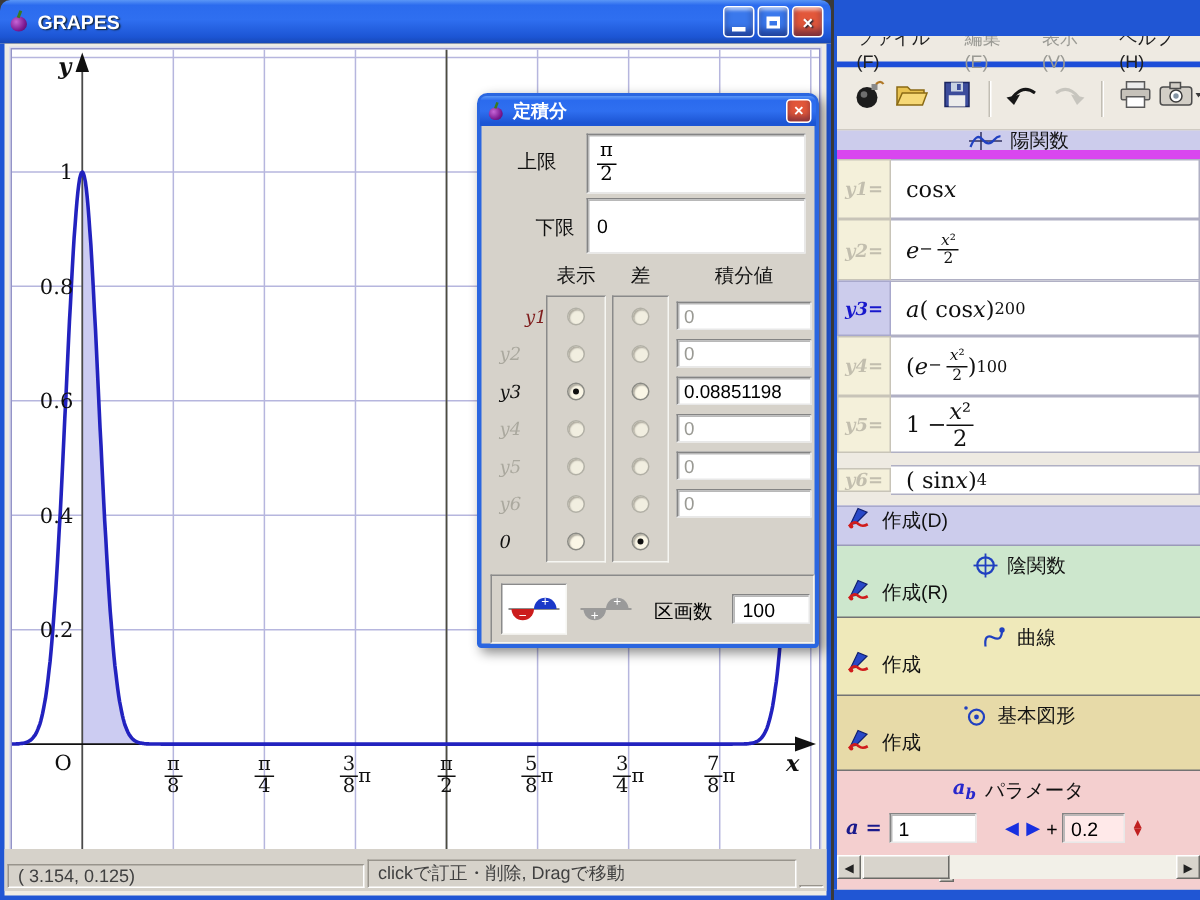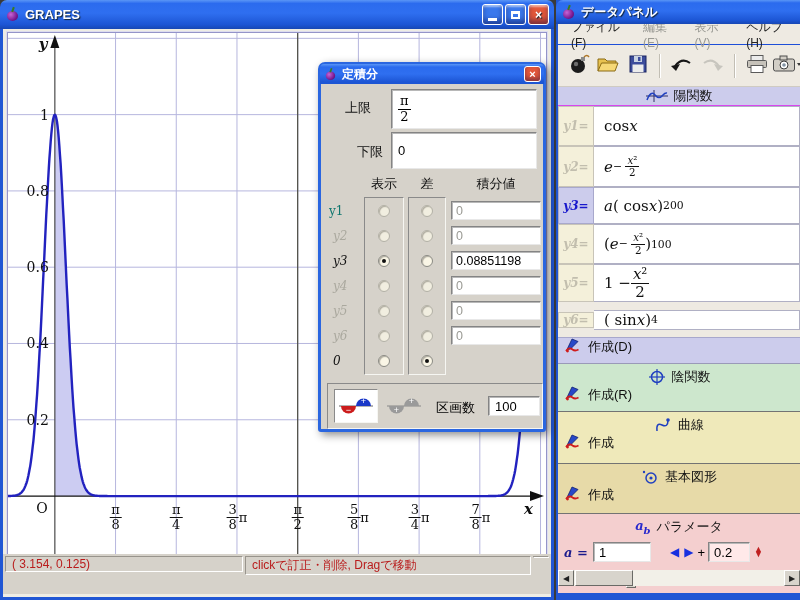--- a/index.html
+++ b/index.html
@@ -35,22 +35,22 @@
   #xticks{position:absolute;left:0;top:0;width:100%;height:100%;pointer-events:none}
   .xtick{position:absolute;transform:translateX(-50%);
     font-family:"DejaVu Serif","Liberation Serif",serif;font-size:13px;color:#101010;
     display:inline-flex;align-items:center;white-space:nowrap}
   .frac{display:inline-block;text-align:center;vertical-align:middle;line-height:1.1}
   .frac .fn{display:block;border-bottom:1px solid currentColor;padding:0 2px}
   .frac .fd{display:block;padding:0 2px}
   sup{font-size:0.72em}
   sup .frac{font-size:0.95em}
 
-  .statusbar{position:absolute;left:0;right:0;bottom:3px;height:40px;background:#d6d2ca;
-    display:flex;align-items:flex-start;padding:2px;gap:2px;font-size:12px;color:#b91c1c}
+  .statusbar{position:absolute;left:0;right:0;bottom:3px;height:28px;background:#d6d2ca;
+    display:flex;align-items:flex-end;padding:2px;gap:2px;font-size:12px;color:#404040}
   .scell{border:1px solid;border-color:#98948c #ffffff #ffffff #98948c;
     display:flex;align-items:center;padding:0 6px;background:#d6d2ca;white-space:nowrap;overflow:hidden}
   .scell.c1{width:238px}
   .scell.c2{flex:1}
   .grip{width:16px;background:
     repeating-linear-gradient(135deg,transparent 0 3px,#9a968e 3px 4px,#fff 4px 6px)}
 
   
   #dialog{position:absolute;left:318px;top:62px;width:228px;height:370px;z-index:20;
     border:3px solid #2a66e0;border-radius:7px 7px 3px 3px;box-shadow:3px 3px 8px rgba(0,0,0,.45);
@@ -85,32 +85,32 @@
     border:1px solid;border-color:#8a8a8a #f6f6f2 #f6f6f2 #8a8a8a;display:flex;align-items:center;justify-content:center}
   .waveplain{position:absolute;left:58px;top:11px}
   .divlabel{position:absolute;left:108px;top:15px;font-size:13px}
   .dbottom .dinput{left:160px;top:12px;width:52px;height:20px}
 
   
   #data-panel{position:absolute;left:556px;top:0;width:244px;height:600px;background:#2056d4}
   .panel-body{position:absolute;left:0;top:24px;width:244px;height:569px;background:#eeeae2;
     border-left:2px solid #2056d4;overflow:hidden}
   #data-panel .titlebar{height:24px;border-radius:7px 0 0 0;font-size:12.5px}
-  .menubar{height:21px;background:#eeeae2;border-bottom:1px solid #1d4ed8;
+  .menubar{height:21px;background:#eeeae2;border-bottom:4px solid #1d4ed8;
     display:flex;align-items:center;font-size:12px;color:#222;padding-left:4px}
   .menuitem{padding:2px 9px}
   .menuitem.dis{color:#9a9a94}
   .toolbar{height:42px;background:#eeeae2;border-bottom:1px solid #cfcbc2;
     display:flex;align-items:center;padding-left:8px;gap:4px}
   .tbtn{width:26px;height:26px;display:flex;align-items:center;justify-content:center;border:1px solid transparent}
   .tbtn.dis{opacity:.45}
   .tsep{width:1px;height:24px;background:#c2beb4;margin:0 5px;box-shadow:1px 0 0 #fff}
   .sec-header{display:flex;align-items:center;justify-content:center;gap:6px;font-size:13px;color:#111}
   .create-row{display:flex;gap:6px;font-size:13px;color:#111;padding-left:6px}
-  .sec-explicit-header{height:19px;background:#ccccec;border-bottom:1px solid #d946ef}
+  .sec-explicit-header{height:19px;background:#ccccec;border-bottom:6px solid #d946ef}
   .frow{display:flex;align-items:stretch}
   .flabel{width:36px;flex:none;background:#f4f0da;border:1px solid #c8c4b8;
     display:flex;align-items:center;justify-content:center;
     font-family:"DejaVu Serif","Liberation Serif",serif;font-style:italic;font-weight:bold;
     font-size:12px;color:#c2beae}
   .frow.active .flabel{background:#ccccec;border-color:#a8a8cc;color:#1818cc}
   .fformula{flex:1;background:#fff;border:1px solid #b0b0c4;border-left:none;
     display:flex;align-items:center;padding-left:10px;
     font-family:"DejaVu Serif","Liberation Serif",serif;font-size:15px;color:#101010}
   .create-d{height:27px;background:#ccccec;border-top:1px solid #a8a8cc;border-bottom:1px solid #9a9ab8}
@@ -258,21 +258,21 @@
       <span class="dlabel" style="left:36px;top:58px">下限</span>
       <div class="dinput" style="left:70px;top:47px;width:146px;height:37px">0</div>
 
       <div class="dtable">
         <span class="dth" style="left:57px">表示</span>
         <span class="dth" style="left:100px">差</span>
         <span class="dth" style="left:169px">積分値</span>
         <div class="sunken colbox" style="left:37px;width:40px"></div>
         <div class="sunken colbox" style="left:81px;width:38px"></div>
         <div id="drows">
-            <span class="drowlabel serif" style="left: 2px; top: 36px; color: #0f766e;">y1</span>
+            <span class="drowlabel serif" style="left: 23px; top: 36px; font-style: italic; color: #7f1d1d;">y1</span>
             <span class="radio dis" style="left: 57px; top: 36px;"></span>
             <span class="radio dis" style="left: 100px; top: 36px;"></span>
             <div class="dval dim" style="top: 26px;">0</div>
             <span class="drowlabel serif" style="left: 6px; top: 61px; font-style: italic; color: rgb(170, 168, 158);">y2</span>
             <span class="radio dis" style="left: 57px; top: 61px;"></span>
             <span class="radio dis" style="left: 100px; top: 61px;"></span>
             <div class="dval dim" style="top: 51px;">0</div>
             <span class="drowlabel serif" style="left: 6px; top: 86px; font-style: italic; color: rgb(16, 16, 16);">y3</span>
             <span class="radio sel" style="left: 57px; top: 86px;"></span>
             <span class="radio" style="left: 100px; top: 86px;"></span>
@@ -314,24 +314,20 @@
             <text x="25.5" y="9" font-size="9" fill="#fff" text-anchor="middle">+</text>
           </svg>
         </span>
         <span class="divlabel">区画数</span>
         <div class="dinput">100</div>
       </div>
     </div>
   </div>
 
   <div id="data-panel">
-    <div class="titlebar">
-      <span class="grape"></span>
-      <span>データパネル</span>
-    </div>
     <div class="panel-body">
       <div class="menubar" id="menubar">
           <span class="menuitem">ファイル(F)</span>
           <span class="menuitem dis">編集(E)</span>
           <span class="menuitem dis">表示(V)</span>
           <span class="menuitem">ヘルプ(H)</span>
         </div>
       <div class="toolbar" id="toolbar">
           <span class="tbtn">
             <span><svg width="22" height="22" viewBox="0 0 22 22">

